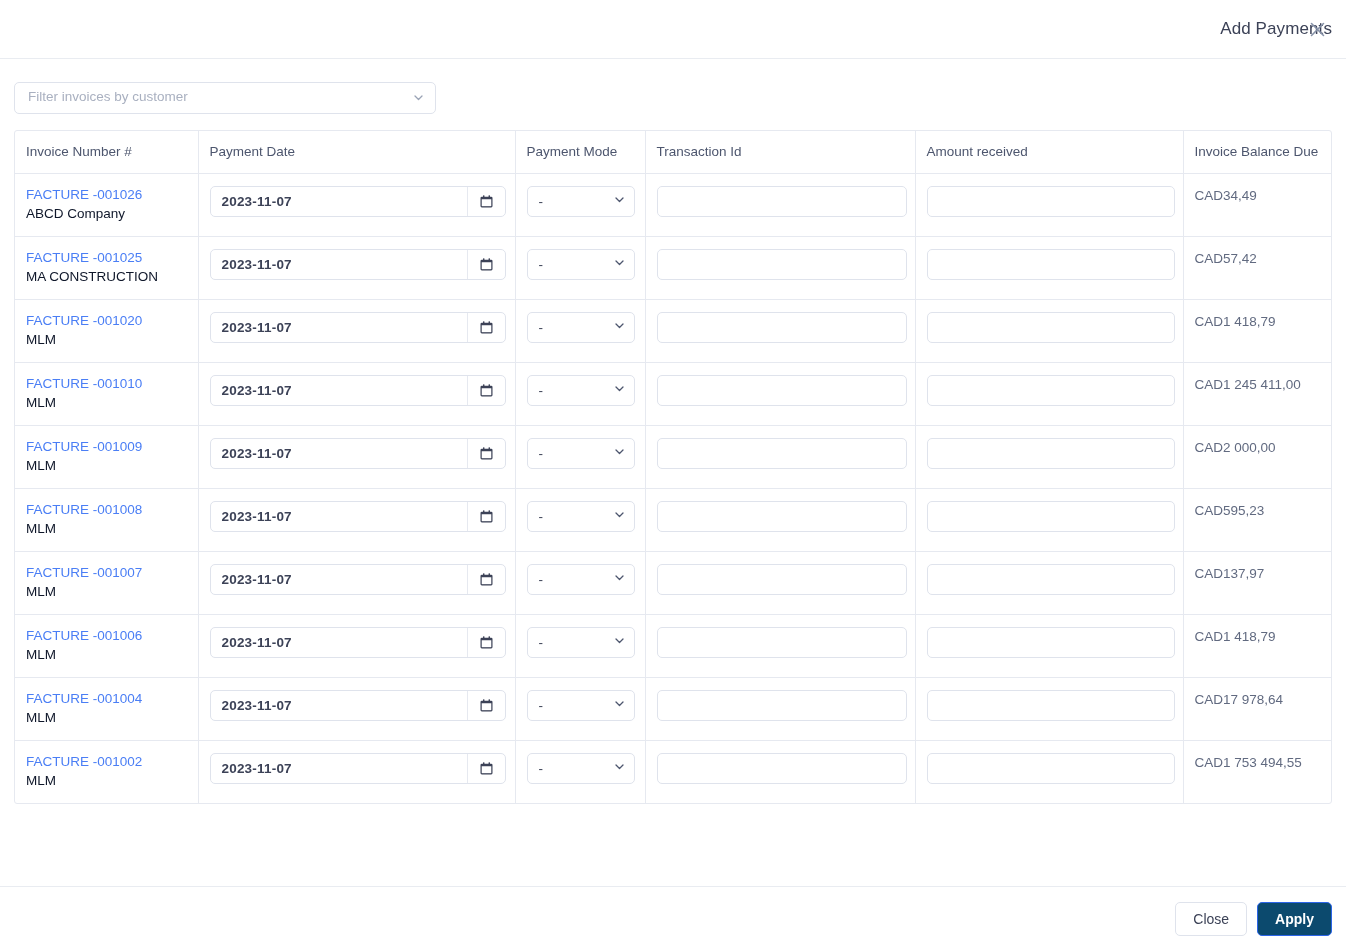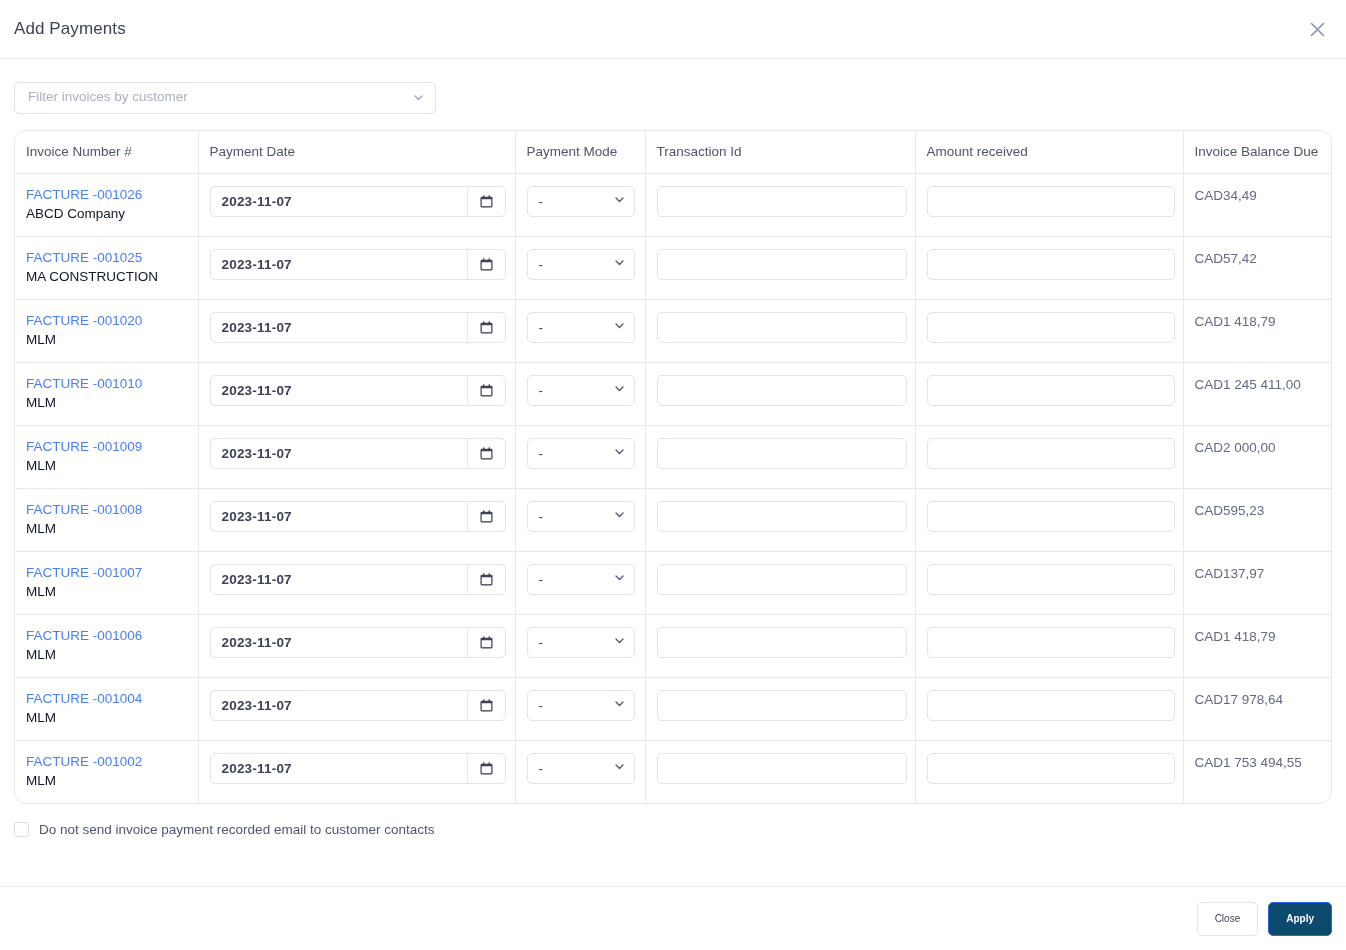--- a/index.html
+++ b/index.html
@@ -26,20 +26,21 @@
 
   
   .dlg-header {
     height: 59px;
     min-height: 59px;
     border-bottom: 1px solid #e9ecf1;
     display: flex;
     align-items: center;
     padding: 0 14px 0 14px;
     position: relative;
+    justify-content: flex-end;
   }
   .dlg-title {
     font-size: 17px;
     color: #3c4257;
     letter-spacing: .1px;
   }
   .close-btn {
     position: absolute;
     right: 14px;
     top: 50%;
@@ -83,21 +84,21 @@
     width: 13px;
     height: 13px;
     flex: 0 0 auto;
     display: block;
   }
 
   
   .table-wrap {
     margin: 0 14px;
     border: 1px solid #e6e9f0;
-    border-radius: 12px;
+    border-radius: 3px;
     overflow: hidden;
   }
   table.pay-table {
     border-collapse: collapse;
     width: 100%;
     table-layout: fixed;
   }
   table.pay-table th {
     text-align: left;
     font-weight: normal;
@@ -247,21 +248,21 @@
     height: 64px;
     min-height: 64px;
     display: flex;
     align-items: center;
     justify-content: flex-end;
     gap: 10px;
     padding: 0 14px;
   }
   .btn {
     font-family: "Liberation Sans", sans-serif;
-    font-size: 10px;
+    font-size: 14px;
     border-radius: 5px;
     cursor: pointer;
     height: 34px;
     padding: 0 17px;
     line-height: 1;
   }
   .btn-close {
     background: #ffffff;
     color: #3c4257;
     border: 1px solid #dfe3ec;
@@ -618,23 +619,19 @@
               </div>
             </td>
             <td><input class="txt-input txn-input" type="text" value="" style=""></td>
             <td><input class="txt-input amt-input" type="text" value="" style=""></td>
             <td><span class="bal-text">CAD1 753 494,55</span></td>
           </tr>
         </tbody>
     </table>
   </div>
 
-  <div class="check-row">
-    <div class="cbox"></div>
-    <div class="check-label">Do not send invoice payment recorded email to customer contacts</div>
-  </div>
 
   <div class="dlg-footer">
     <button class="btn btn-close">Close</button>
     <button class="btn btn-apply">Apply</button>
   </div>
 
 </div>
 
 </body></html>

